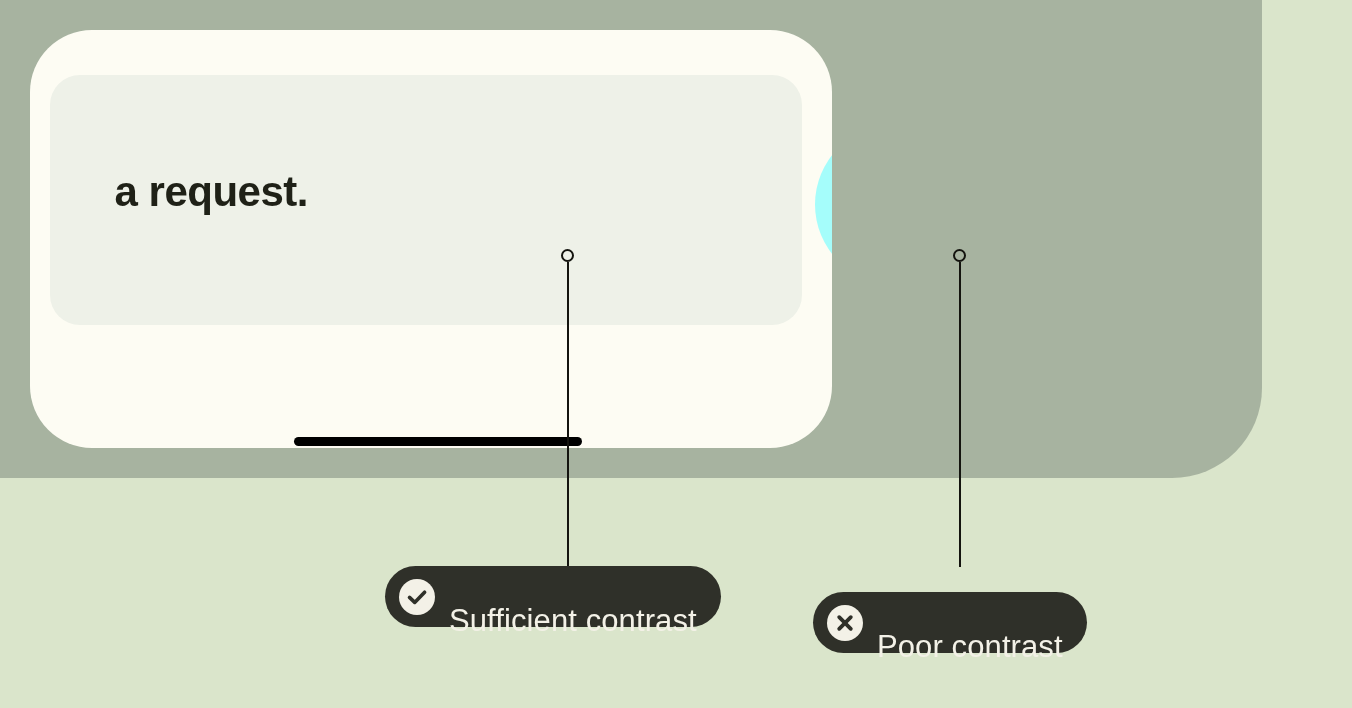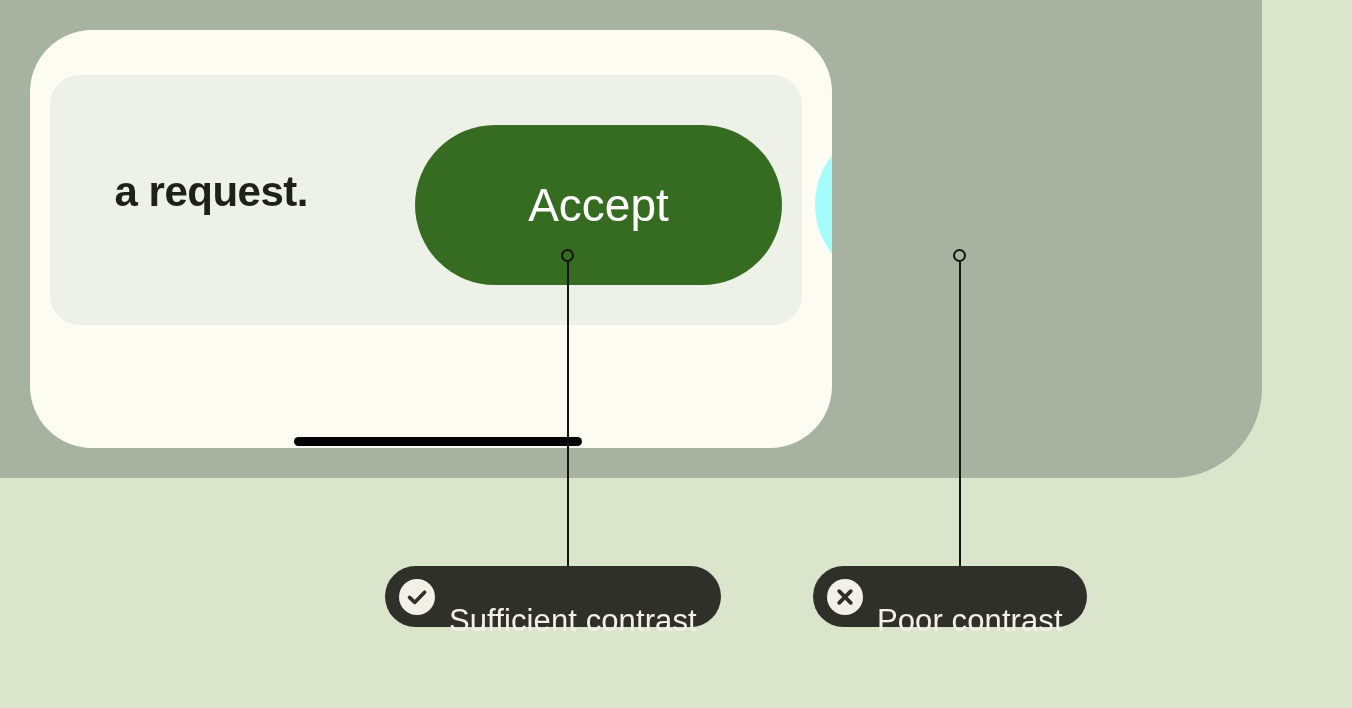--- a/index.html
+++ b/index.html
@@ -152,21 +152,21 @@
     align-items: center;
     height: 61px;
     border-radius: 999px;
     background: var(--badge-bg, #2f3029);
     color: var(--badge-fg, #f3f1e7);
     padding: 0 24px 0 14px;
     box-sizing: border-box;
     white-space: nowrap;
   }
   .badge-sufficient { left: 385px; top: 566px; }
-  .badge-poor { left: 813px; top: 566px; }
+  .badge-poor { left: 813px; top: 592px; }
 
   .badge-icon {
     width: 36px;
     height: 36px;
     flex: 0 0 36px;
     margin-right: 14px;
     display: block;
   }
   .badge-label {
     font-size: 31px;
@@ -182,21 +182,20 @@
 <div id="stage" style="--outer-bg: #dae5cb; --bezel: #a7b3a0; --screen-bg: #fdfcf3; --card-bg: #eef1e8; --ink: #1f2117; --accept-bg: #366c21; --accept-fg: #ffffff; --ignore-bg: #a5fdfb; --ignore-fg: #3fca05; --badge-bg: #2f3029; --badge-fg: #f3f1e7; --leader: #14140f; --ink-black: #000000;">
 
   <div class="device-frame">
     <div class="device-screen">
       <div class="screen-inner">
 
         <div class="card card-main">
           <div class="card-text">a request.</div>
         </div>
 
-        <button class="btn btn-accept">Accept</button>
 
         <button class="btn btn-ignore">Ignore</button>
 
         <div class="home-indicator"></div>
 
       </div>
     </div>
   </div>
 
   <div class="leader leader-accept"></div>

